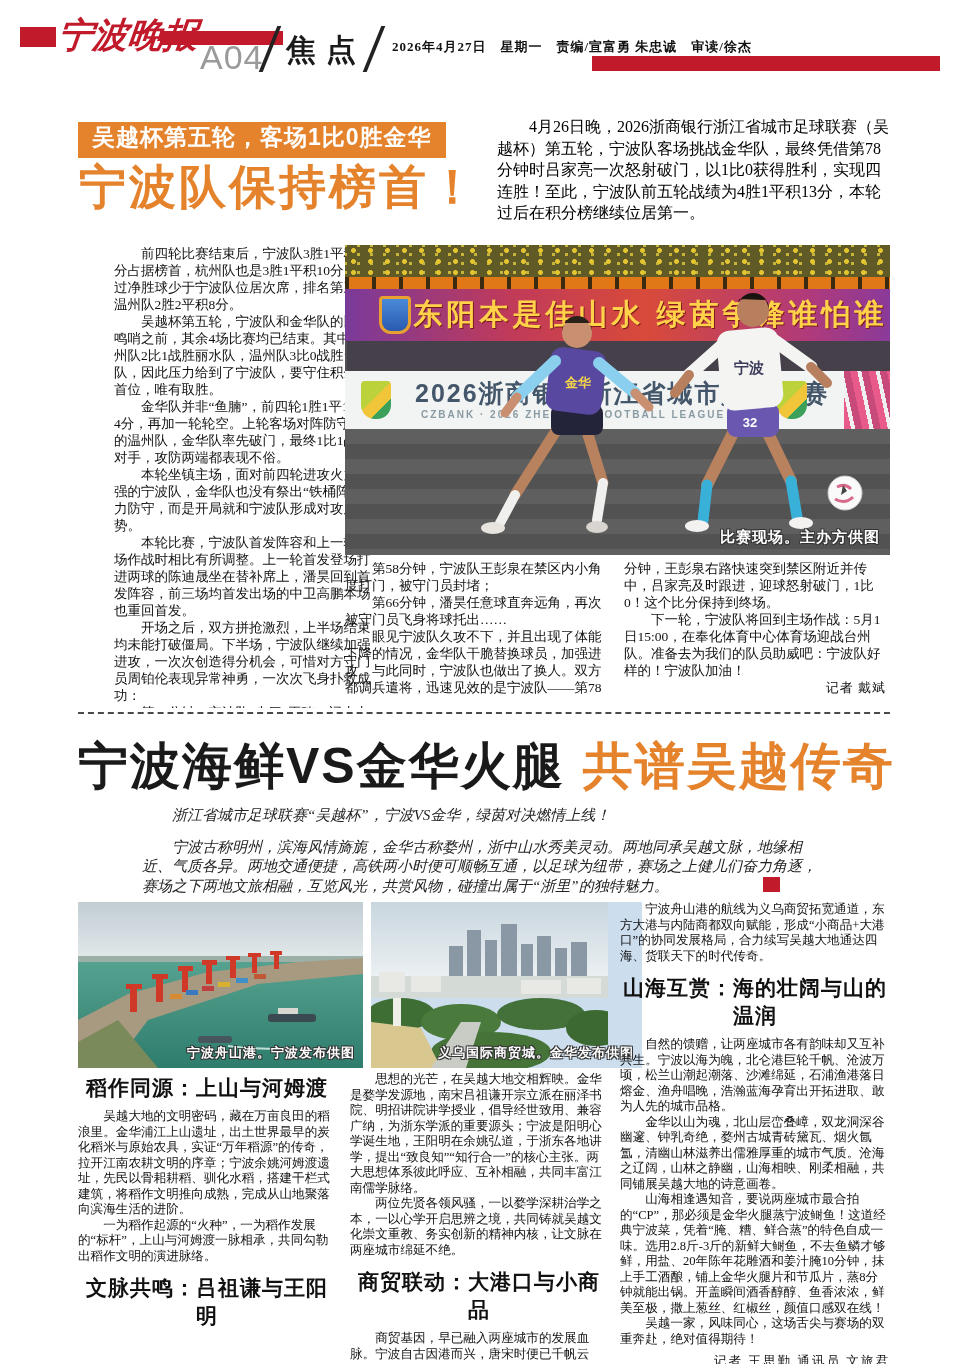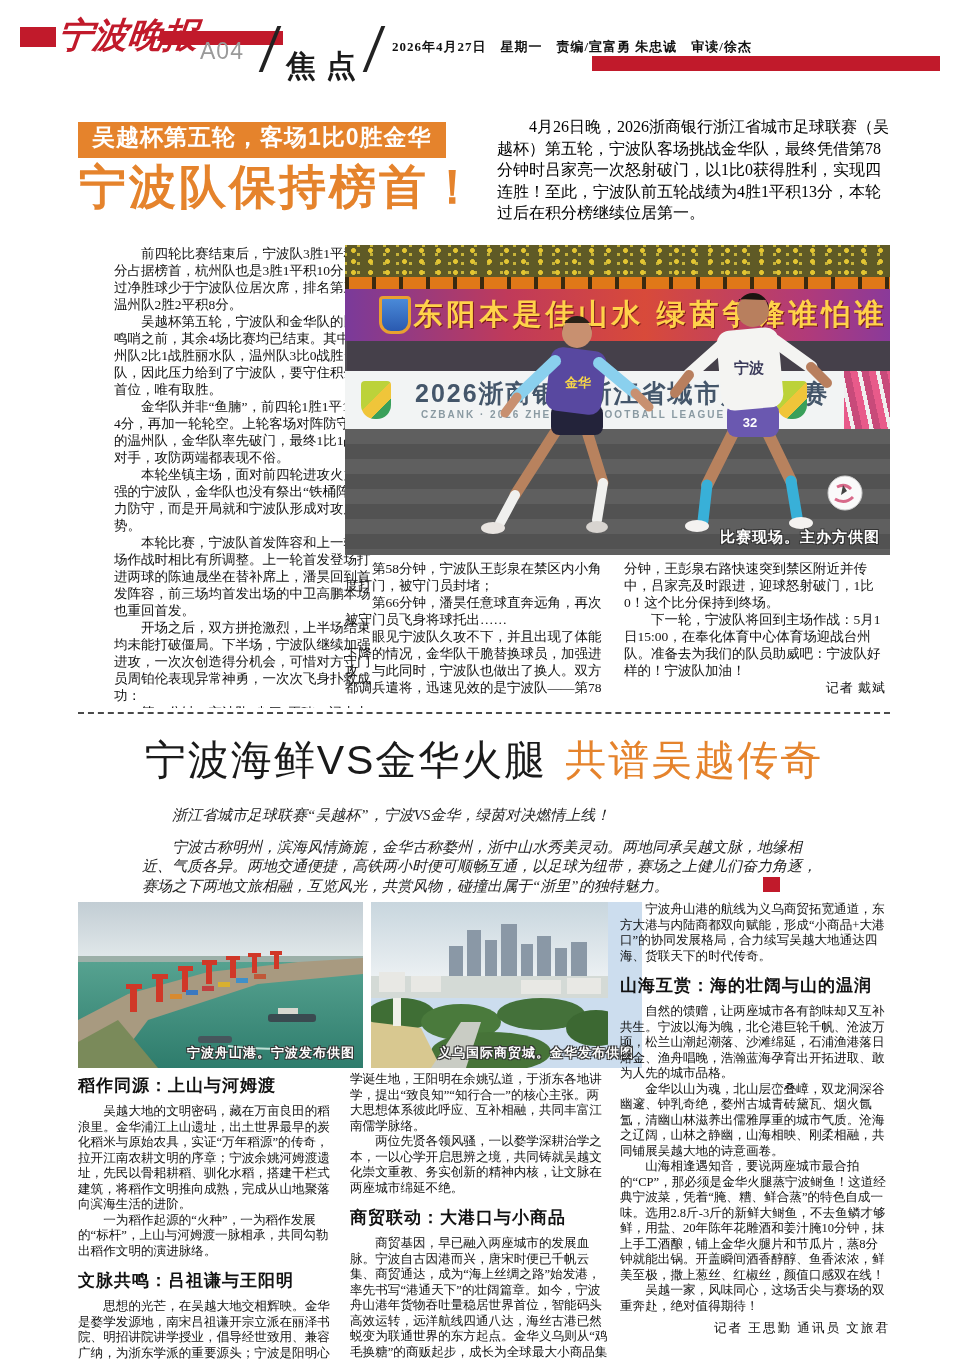--- a/index.html
+++ b/index.html
@@ -3,26 +3,26 @@
 <meta charset="utf-8">
 <style>
   html,body{margin:0;padding:0;background:#ffffff;}
   .page{position:relative;width:956px;height:1370px;background:#fff;overflow:hidden;
         font-family:"Liberation Serif","DejaVu Serif",serif;color:#111;}
   
   .mast-block{position:absolute;left:20px;top:27px;width:36px;height:20px;background:#c11a2b;}
   .masthead{position:absolute;left:58px;top:12px;font-size:35px;font-weight:bold;font-style:italic;
             color:#c11a2b;transform:skewX(-6deg);font-family:"DejaVu Serif",serif;white-space:nowrap;}
   .mast-bar{position:absolute;left:160px;top:31px;width:123px;height:14px;background:#c11a2b;}
-  .page-no{position:absolute;left:200px;top:38px;font-size:23px;color:#9a9a9a;
+  .page-no{position:absolute;left:200px;top:38px;font-size:34px;color:#9a9a9a;
            font-family:"Liberation Sans",sans-serif;letter-spacing:1px;}
   .slash{position:absolute;width:4px;height:46px;background:#222;transform:skewX(-22deg);}
   .slash.s1{left:268px;top:26px;}
   .slash.s2{left:372px;top:26px;}
-  .section-title{position:absolute;left:286px;top:46px;font-size:30px;font-weight:900;color:#1a1a1a;
+  .section-title{position:absolute;left:286px;top:30px;font-size:30px;font-weight:900;color:#1a1a1a;
                  letter-spacing:10px;font-family:"Liberation Sans",sans-serif;}
   .dateline{position:absolute;left:392px;top:38px;font-size:13px;color:#111;font-weight:bold;
             letter-spacing:1px;white-space:nowrap;}
   .head-bar{position:absolute;left:592px;top:56px;width:348px;height:15px;background:#c11a2b;}
   
   .kicker{position:absolute;left:78px;top:122px;background:#e5832c;color:#fff;font-size:23px;
           font-weight:700;padding:0 14px 5px;letter-spacing:1px;font-family:"Liberation Sans",sans-serif;
           white-space:nowrap;}
   .headline1{position:absolute;left:79px;top:156px;font-size:47px;font-weight:900;color:#e5832c;
              letter-spacing:3px;font-family:"Liberation Sans",sans-serif;white-space:nowrap;}
@@ -66,37 +66,37 @@
   .fp-pink{position:absolute;right:0;top:0;width:46px;height:58px;
              background:repeating-linear-gradient(78deg,#e85a8a 0 7px,#f0f0f0 7px 11px,#c84a7a 11px 18px);}
   .fp-pitch{position:absolute;left:0;top:184px;width:545px;height:126px;
              background:linear-gradient(180deg,#88a61f,#9db526 60%,#a4bb2c);
              background-image:repeating-linear-gradient(180deg,rgba(255,255,255,.06) 0 15px,rgba(0,0,0,.04) 15px 30px);}
   .fp-svg{position:absolute;left:0;top:0;}
   .photo-caption{position:absolute;right:10px;bottom:8px;color:#fff;font-size:15px;font-weight:700;
              letter-spacing:1px;font-family:"Liberation Sans",sans-serif;
              text-shadow:-1px -1px 0 #333,1px -1px 0 #333,-1px 1px 0 #333,1px 1px 0 #333;}
   
-  .headline2{position:absolute;left:78px;top:733px;width:812px;text-align:center;font-size:41px;
-             font-weight:400;letter-spacing:2px;font-family:"Liberation Sans",sans-serif;white-space:nowrap;}
+  .headline2{position:absolute;left:78px;top:733px;width:812px;text-align:center;font-size:50px;
+             font-weight:700;letter-spacing:2px;font-family:"Liberation Sans",sans-serif;white-space:nowrap;}
   .headline2 .hl-main{color:#1a1a1a;}
   .headline2 .hl-accent{color:#e5832c;margin-left:18px;}
   .intro{position:absolute;left:130px;top:794px;width:702px;font-size:15px;line-height:19.5px;
          font-style:italic;color:#222;}
   .intro p{margin:12px;text-indent:2em;}
   .red-sq{position:absolute;left:763px;top:877px;width:17px;height:15px;background:#c11a2b;}
   .photo2{position:absolute;left:78px;top:902px;width:285px;height:166px;overflow:hidden;background:#9ab;}
   .photo3{position:absolute;left:371px;top:902px;width:271px;height:166px;overflow:hidden;background:#cde;}
   .photo-caption.small{font-size:13px;right:8px;bottom:6px;}
   .a2-right{position:absolute;left:620px;top:902px;width:270px;height:462px;overflow:hidden;}
   .a2-cols{position:absolute;left:78px;top:1072px;width:530px;height:294px;overflow:hidden;
            column-count:2;column-gap:14px;}
   .small-body p{font-size:12.6px;line-height:15.5px;margin:0;text-indent:2em;}
-  .sub-head{font-size:17px;font-weight:900;color:#111;font-family:"Liberation Sans",sans-serif;
-            margin:10px 0 7px;letter-spacing:1px;}
+  .sub-head{font-size:21px;font-weight:900;color:#111;font-family:"Liberation Sans",sans-serif;
+            margin:10px 0 7px;letter-spacing:1px;text-align:center;}
   .sub-head.first{margin-top:2px;}
   .byline2{font-size:12.6px;line-height:16px;text-align:right;margin-top:6px;letter-spacing:2px;}
 </style>
 </head>
 <body>
 
 <div class="page">
 
   <div class="mast-block"></div>
   <div class="masthead">宁波晚报</div>

